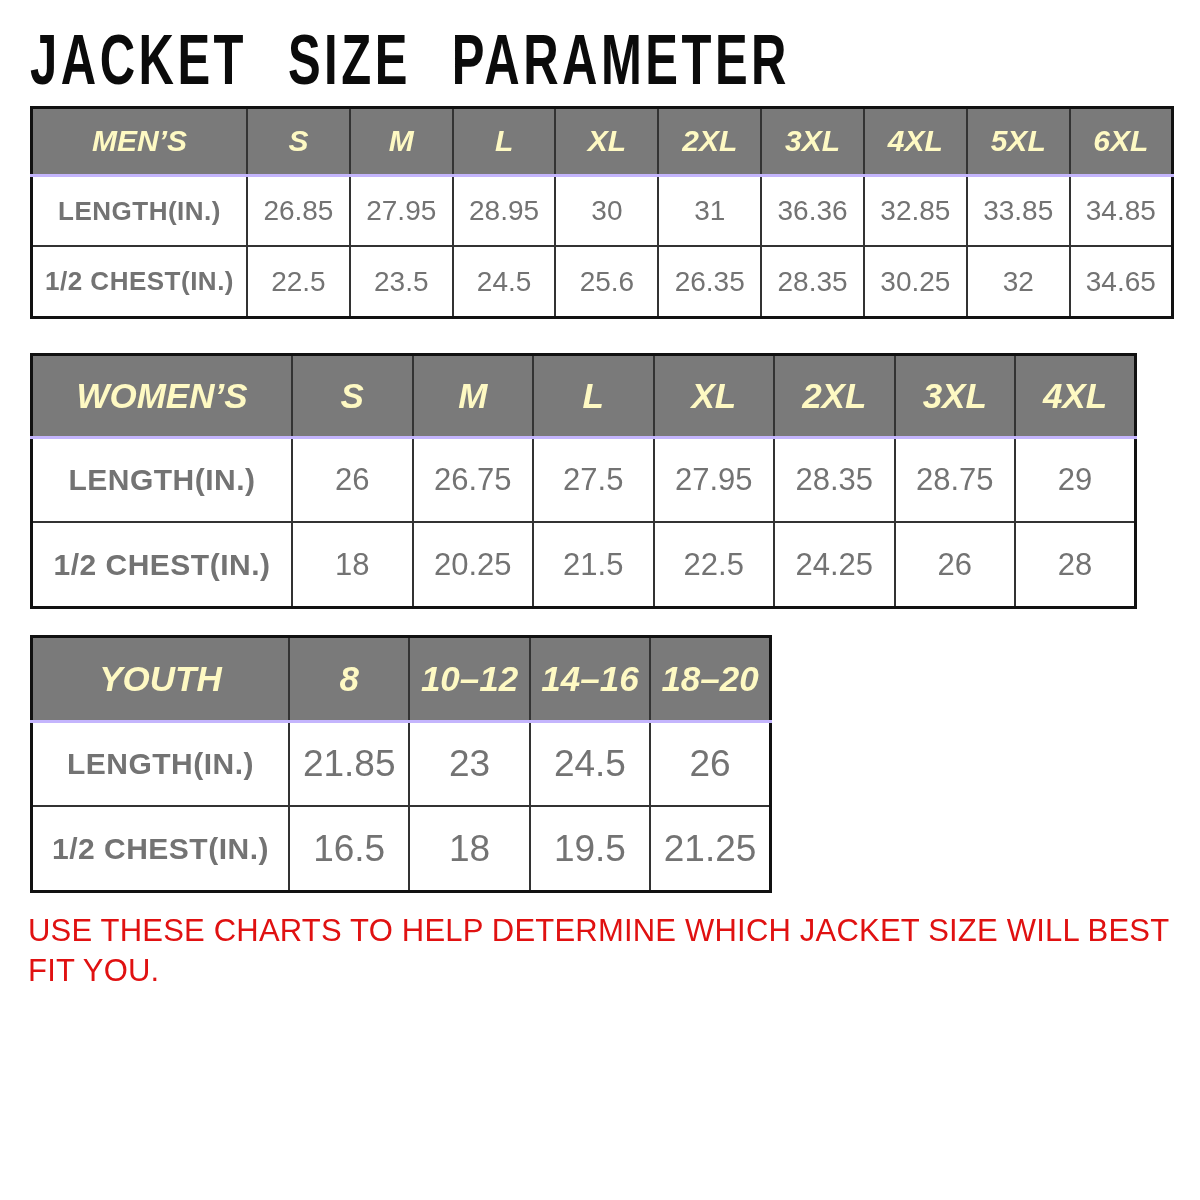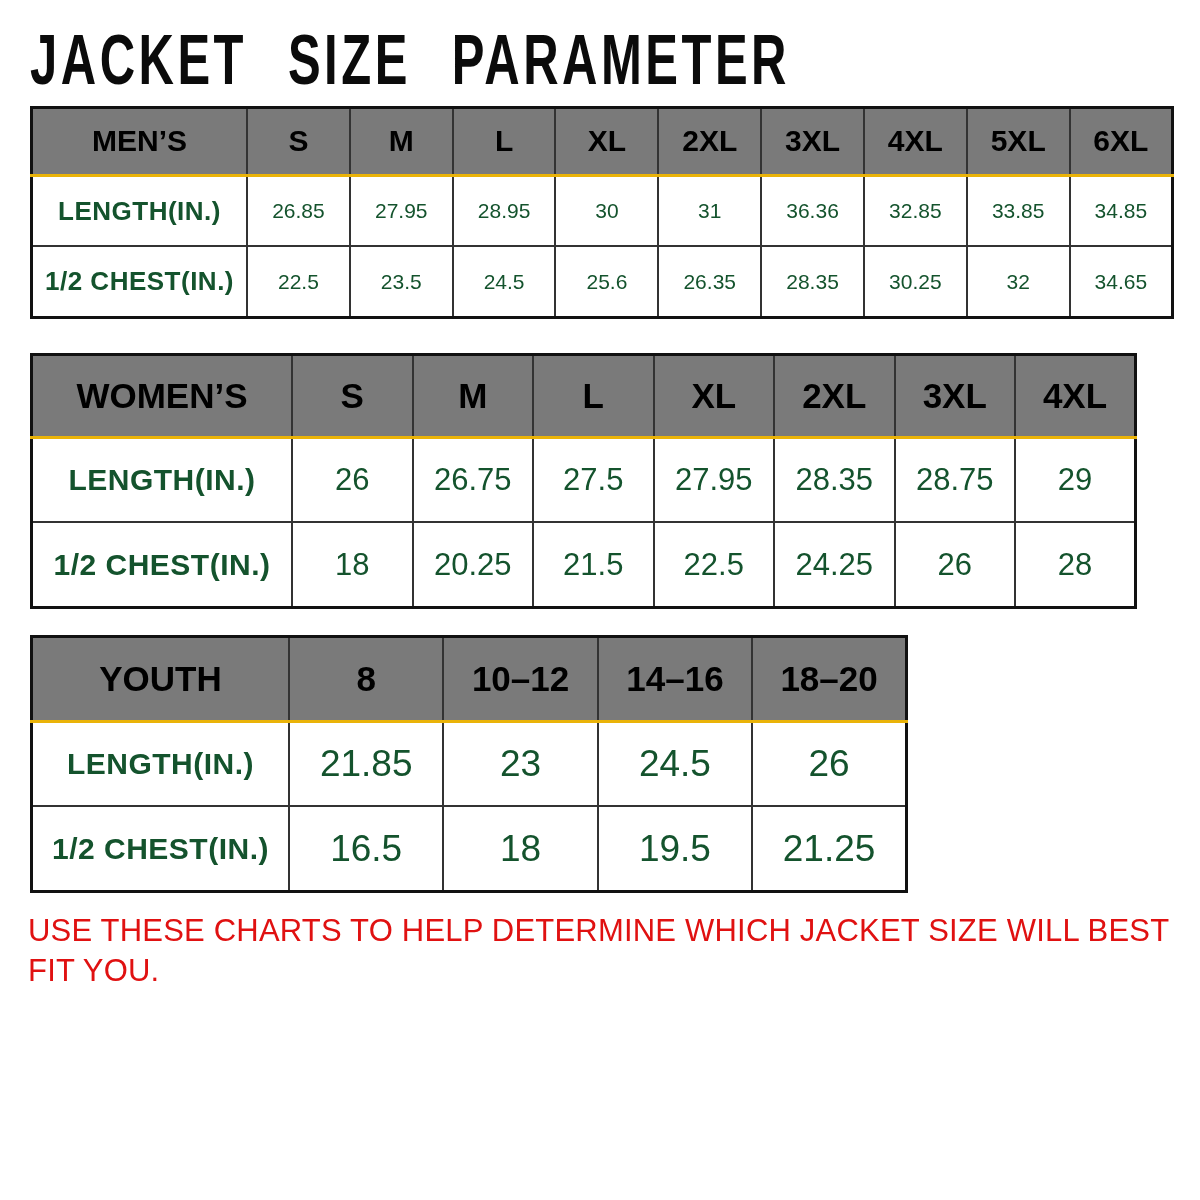--- a/index.html
+++ b/index.html
@@ -40,44 +40,45 @@
     margin-left:2px;
     text-align:center;
   }
   .size-table th,.size-table td{
     border:2px solid #333333;
     padding:0;
     overflow:hidden;
   }
   .size-table thead th{
     background:var(--header-gray,#7a7a7a);
-    color:#000000;
+    color:#fef9c3;
     font-weight:bold;
-    border-bottom:3px solid #eab308;
-  }
-  .size-table td{color:#14532d;}
+    border-bottom:3px solid #c4b5fd;
+    font-style:italic;
+  }
+  .size-table td{color:#737373;}
   .size-table td.rowlabel{font-weight:bold;letter-spacing:0.5px;}
 
   .t-mens{width:1144px;margin-top:9px;}
   .t-mens th:first-child{width:213px;}
   .t-mens thead tr{height:68px;}
   .t-mens tbody tr{height:71px;}
   .t-mens thead th{font-size:30px;}
-  .t-mens td{font-size:21px;}
+  .t-mens td{font-size:28px;}
   .t-mens td.rowlabel{font-size:26px;}
 
   .t-womens{width:1107px;margin-top:34px;}
   .t-womens th:first-child{width:258px;}
   .t-womens thead tr{height:83px;}
   .t-womens tbody tr{height:85px;}
   .t-womens thead th{font-size:35px;}
   .t-womens td{font-size:31px;}
   .t-womens td.rowlabel{font-size:30px;}
 
-  .t-youth{width:878px;margin-top:26px;}
+  .t-youth{width:742px;margin-top:26px;}
   .t-youth th:first-child{width:255px;}
   .t-youth thead tr{height:85px;}
   .t-youth tbody tr{height:85px;}
   .t-youth thead th{font-size:35px;}
   .t-youth td{font-size:37px;}
   .t-youth td.rowlabel{font-size:30px;}
 
   .footer-para{
     margin:30px 0 0 0;
     max-width:1150px;

